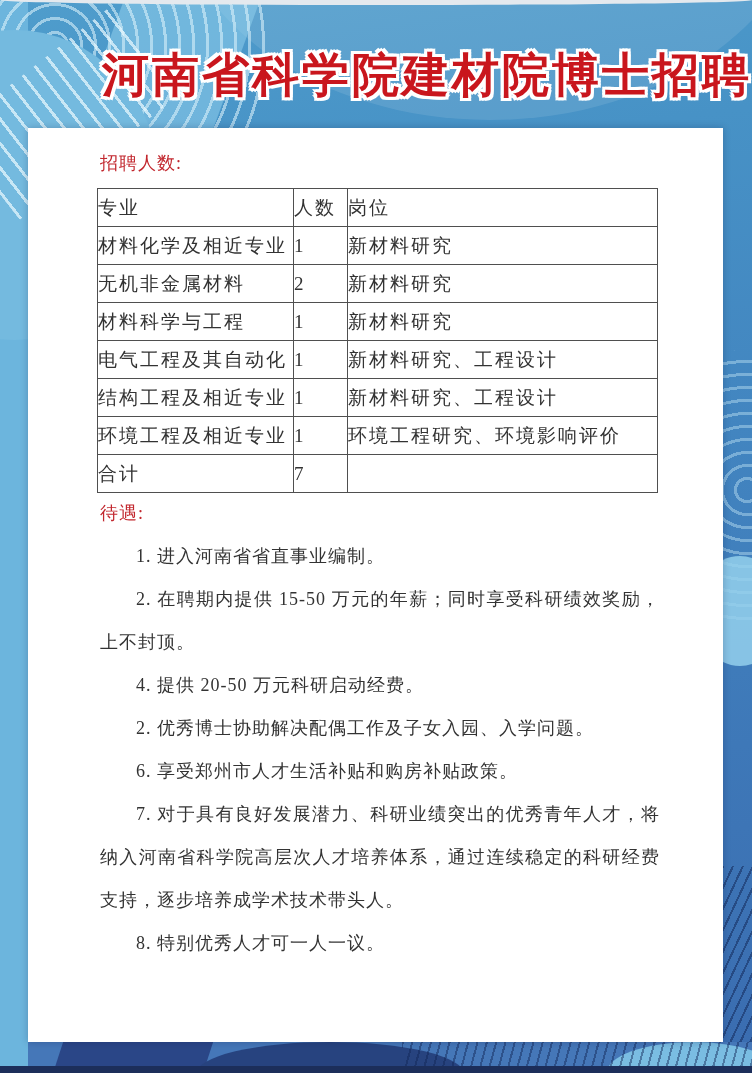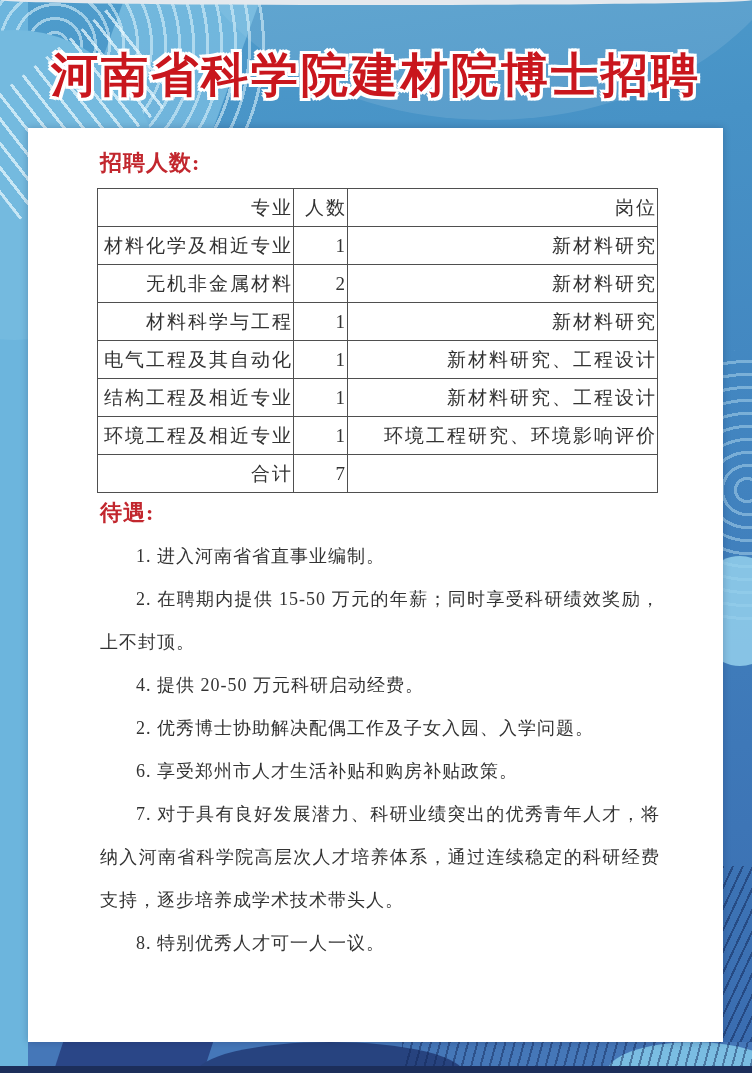--- a/index.html
+++ b/index.html
@@ -33,42 +33,42 @@
     overflow:hidden;z-index:2;}
   .wedge-navy{position:absolute;left:28px;top:0;width:150px;height:44px;background:#2a4687;
     transform:skewX(-18deg);}
   .dome-navy{position:absolute;left:168px;top:0;width:268px;height:64px;border-radius:50%;background:#27437f;}
   .dome-light{position:absolute;left:578px;top:0;width:174px;height:64px;border-radius:50%;background:#7abde2;}
   .band-stripes{position:absolute;right:0;top:0;width:350px;height:31px;
     background:repeating-linear-gradient(105deg,rgba(16,36,84,0.45) 0 2px,transparent 2px 9px);}
   .bottom-strip{position:absolute;left:0;top:1066px;width:752px;height:7px;background:#1c2e5a;z-index:4;}
   
   .poster-title{
-    position:absolute;left:0;top:44px;width:752px;text-align:center;z-index:3;
+    position:absolute;left:0;top:44px;width:752px;text-align:right;z-index:3;
     font-size:47px;font-weight:bold;letter-spacing:3px;color:#c9161d;white-space:nowrap;
     text-shadow:
       3px 0 0 #fff,-3px 0 0 #fff,0 3px 0 #fff,0 -3px 0 #fff,
       2px 2px 0 #fff,-2px 2px 0 #fff,2px -2px 0 #fff,-2px -2px 0 #fff,
       3px 3px 0 #fff,-3px -3px 0 #fff,3px -3px 0 #fff,-3px 3px 0 #fff;
   }
   
   .card{
     position:absolute;left:28px;top:128px;width:695px;height:914px;background:#ffffff;z-index:5;
     box-shadow:0 0 7px rgba(10,20,60,0.25);box-sizing:border-box;
   }
   .section-heading{
-    margin:20px 0 0 72px;font-size:22px;line-height:30px;font-weight:bold;color:#c2272e;
+    margin:20px 0 0 72px;font-size:18px;line-height:30px;font-weight:normal;color:#c2272e;
     letter-spacing:1px;
   }
   .section-heading.benefits-h{margin-top:5px;}
   table.recruit{
     margin:10px 0 0 69px;border-collapse:collapse;width:560px;table-layout:fixed;
   }
   table.recruit td,table.recruit th{
-    border:1px solid #4f4f4f;height:37px;text-align:right;vertical-align:middle;
+    border:1px solid #4f4f4f;height:37px;text-align:left;vertical-align:middle;
     font-weight:normal;font-size:19px;color:#333;letter-spacing:2px;padding:0;overflow:hidden;
   }
   .benefit-list{margin:7px 63px 0 72px;}
   .benefit-list p{
     margin:0;font-size:18px;line-height:43px;color:#333;text-align:justify;
     text-indent:2em;letter-spacing:1px;
   }
 </style>
 </head>
 <body>

